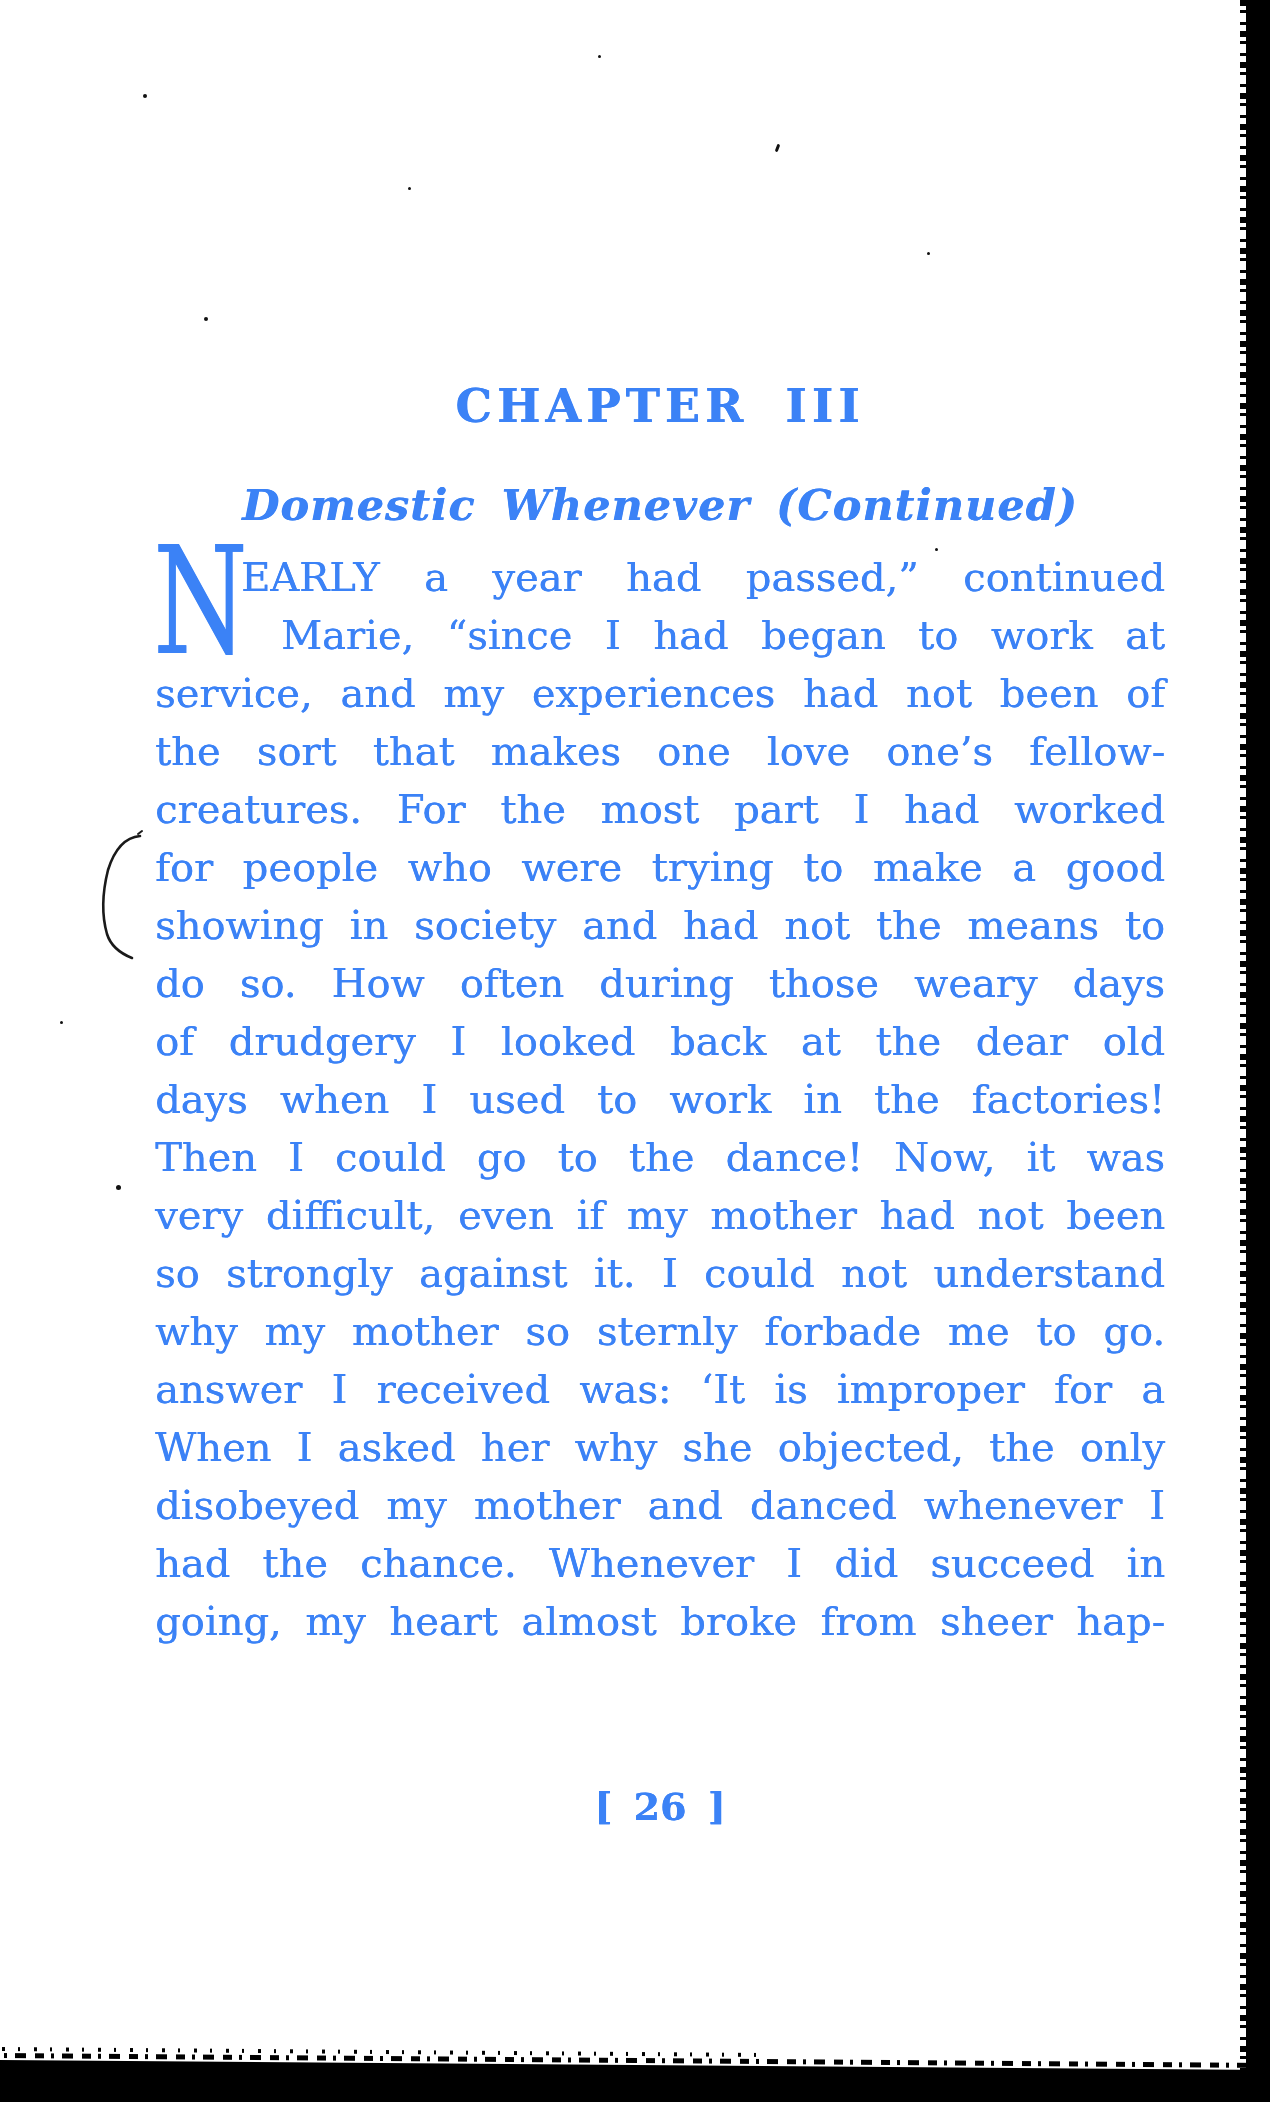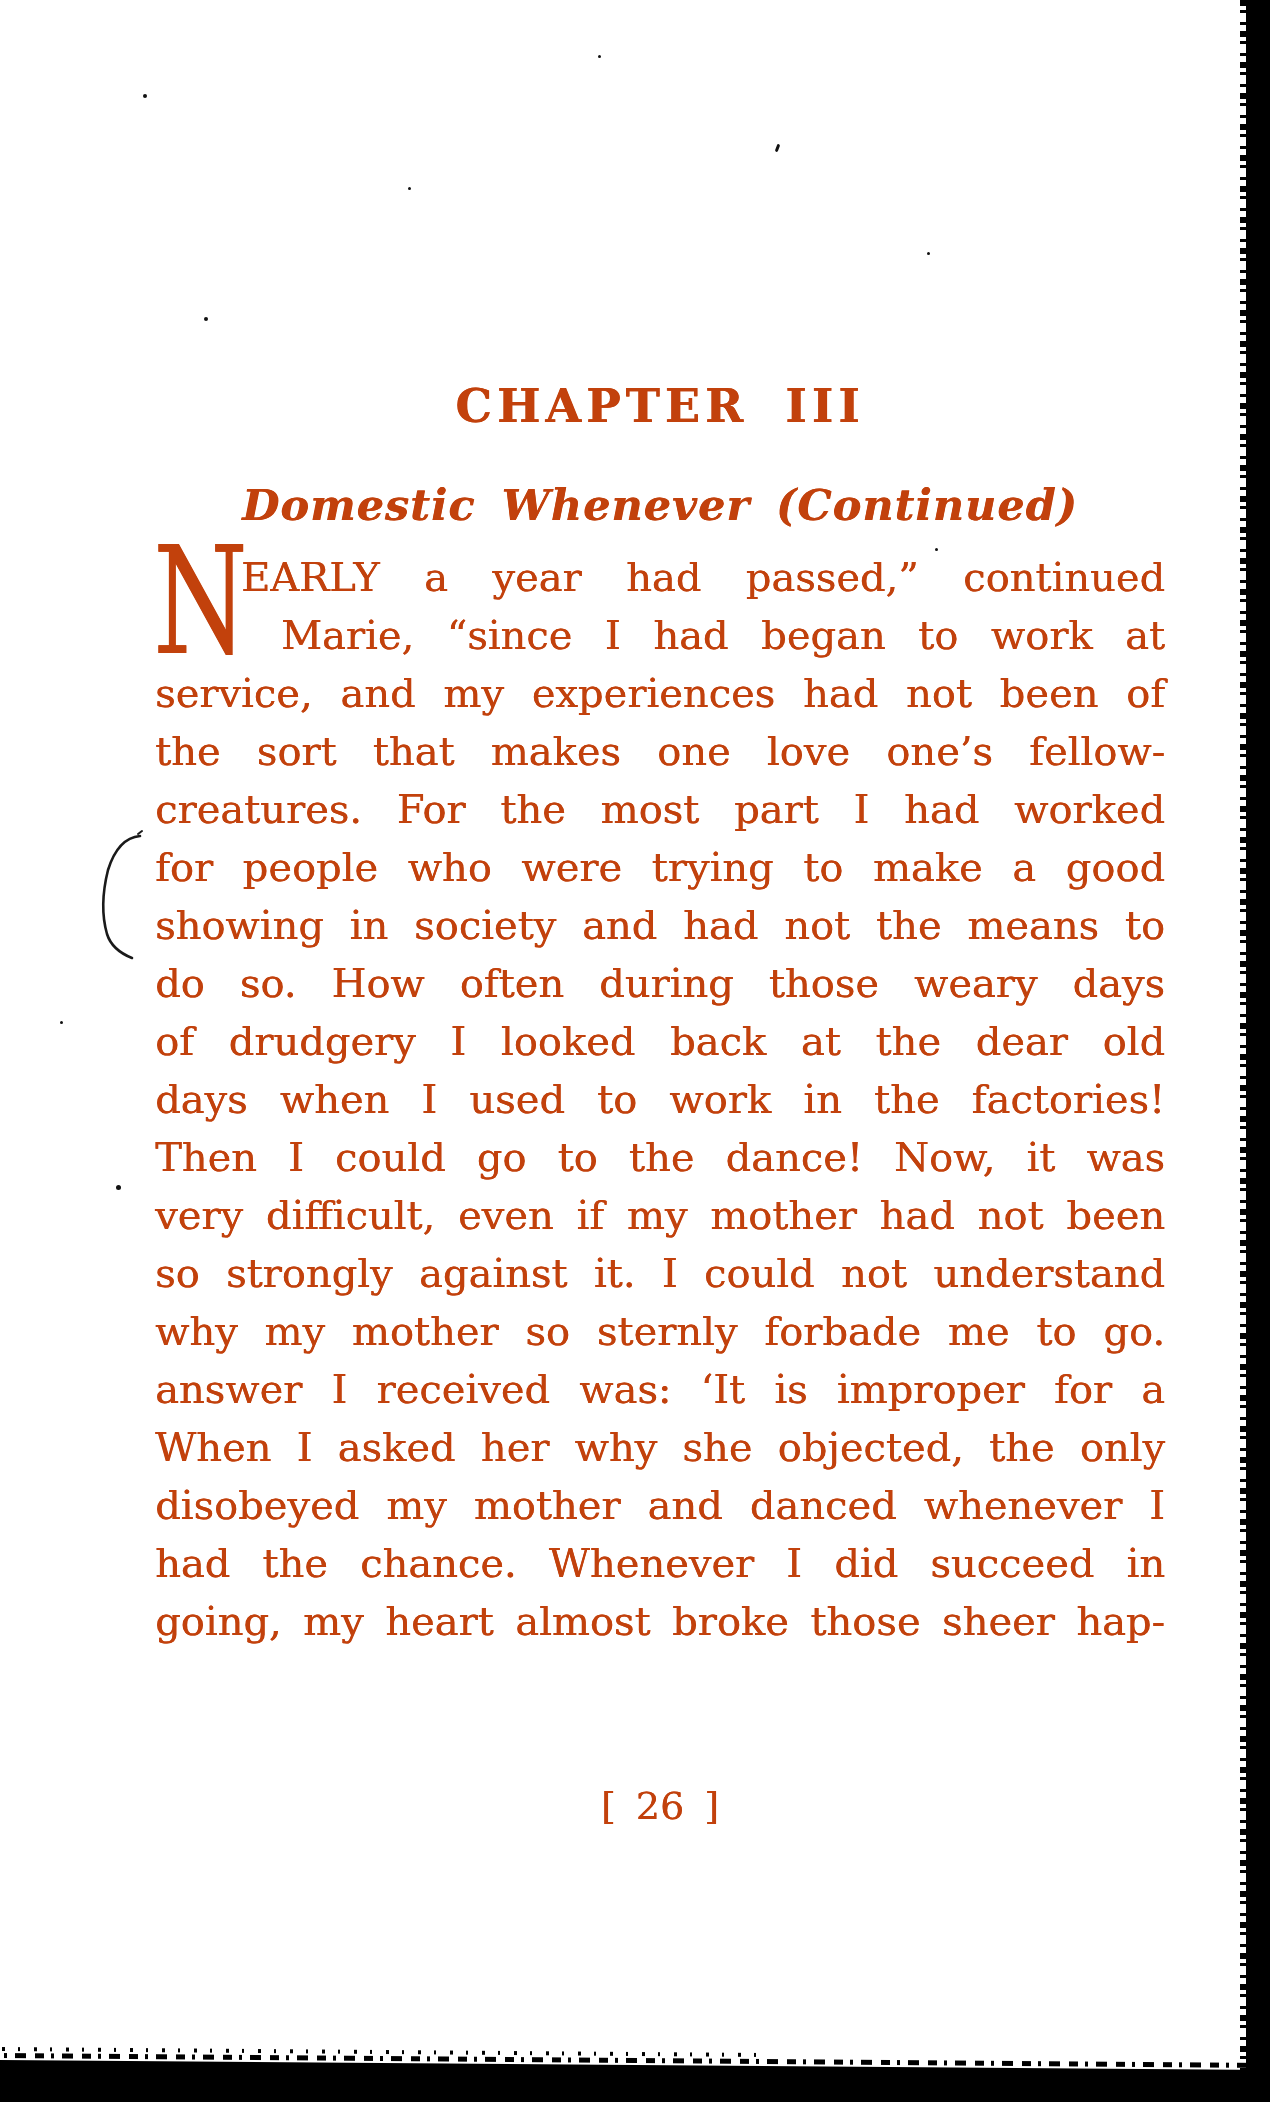--- a/index.html
+++ b/index.html
@@ -4,21 +4,21 @@
 <style>
   html, body { margin: 0; padding: 0; background: #777; }
   .page {
     position: relative;
     width: 1270px;
     height: 2102px;
     margin: 0 auto;
     background: #ffffff;
     overflow: hidden;
     font-family: "DejaVu Serif", "Liberation Serif", serif;
-    color: #c2410c;
+    color: #3b82f6;
   }
 
   
   .content {
     position: absolute;
     left: 155px;
     top: 0;
     width: 1010px;
   }
   .chapter-heading {
@@ -73,20 +73,21 @@
     text-shadow: 0.6px 0 0 currentColor;
   }
   .page-number {
     position: absolute;
     left: 0; top: 1784px;
     width: 100%;
     text-align: center;
     font-size: 38px;
     word-spacing: 8px;
     text-shadow: 0.3px 0 0 currentColor;
+    font-weight: bold;
   }
 
   
   .edge-right {
     position: absolute;
     top: 0; right: 0;
     width: 24px; height: 2102px;
     background: #000;
   }
   .edge-right::before {
@@ -164,21 +165,21 @@
       <div class="line">of drudgery I looked back at the dear old</div>
       <div class="line">days when I used to work in the factories!</div>
       <div class="line">Then I could go to the dance!  Now, it was</div>
       <div class="line">very difficult, even if my mother had not been</div>
       <div class="line">so strongly against it.  I could not understand</div>
       <div class="line">why my mother so sternly forbade me to go.</div>
       <div class="line">answer I received was: ‘It is improper for a</div>
       <div class="line">When I asked her why she objected, the only</div>
       <div class="line">disobeyed my mother and danced whenever I</div>
       <div class="line">had the chance.  Whenever I did succeed in</div>
-      <div class="line">going, my heart almost broke those sheer hap-</div>
+      <div class="line">going, my heart almost broke from sheer hap-</div>
     </div>
 
     <div class="page-number">[ 26 ]</div>
   </div>
 
   <svg class="margin-mark" viewBox="0 0 50 138" xmlns="http://www.w3.org/2000/svg">
     <path d="M 46 8 Q 24 10 14 42 Q 5 78 13 106 Q 18 122 38 130" fill="none" stroke="#1a1a1a" stroke-width="2.6" stroke-linecap="round"></path>
     <path d="M 44 6 L 48 3" fill="none" stroke="#1a1a1a" stroke-width="2" stroke-linecap="round"></path>
   </svg>
 

